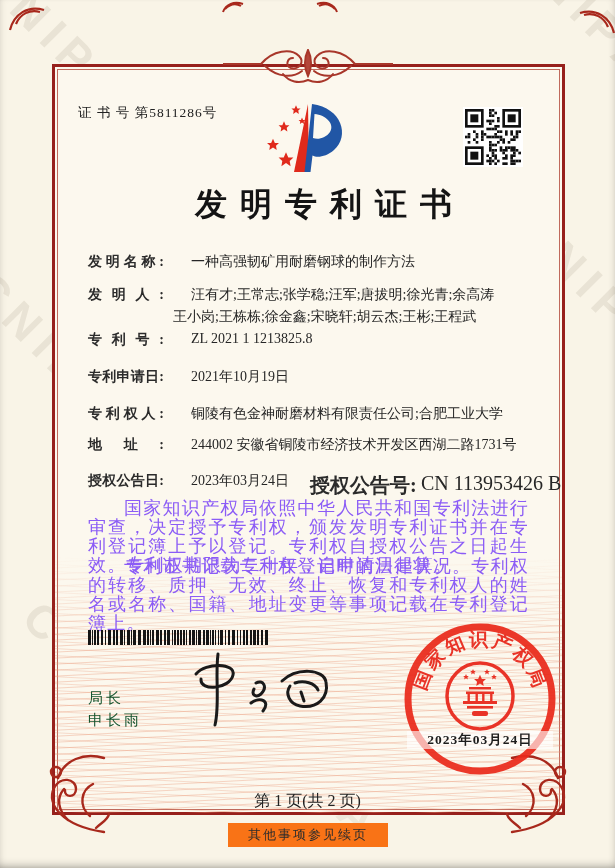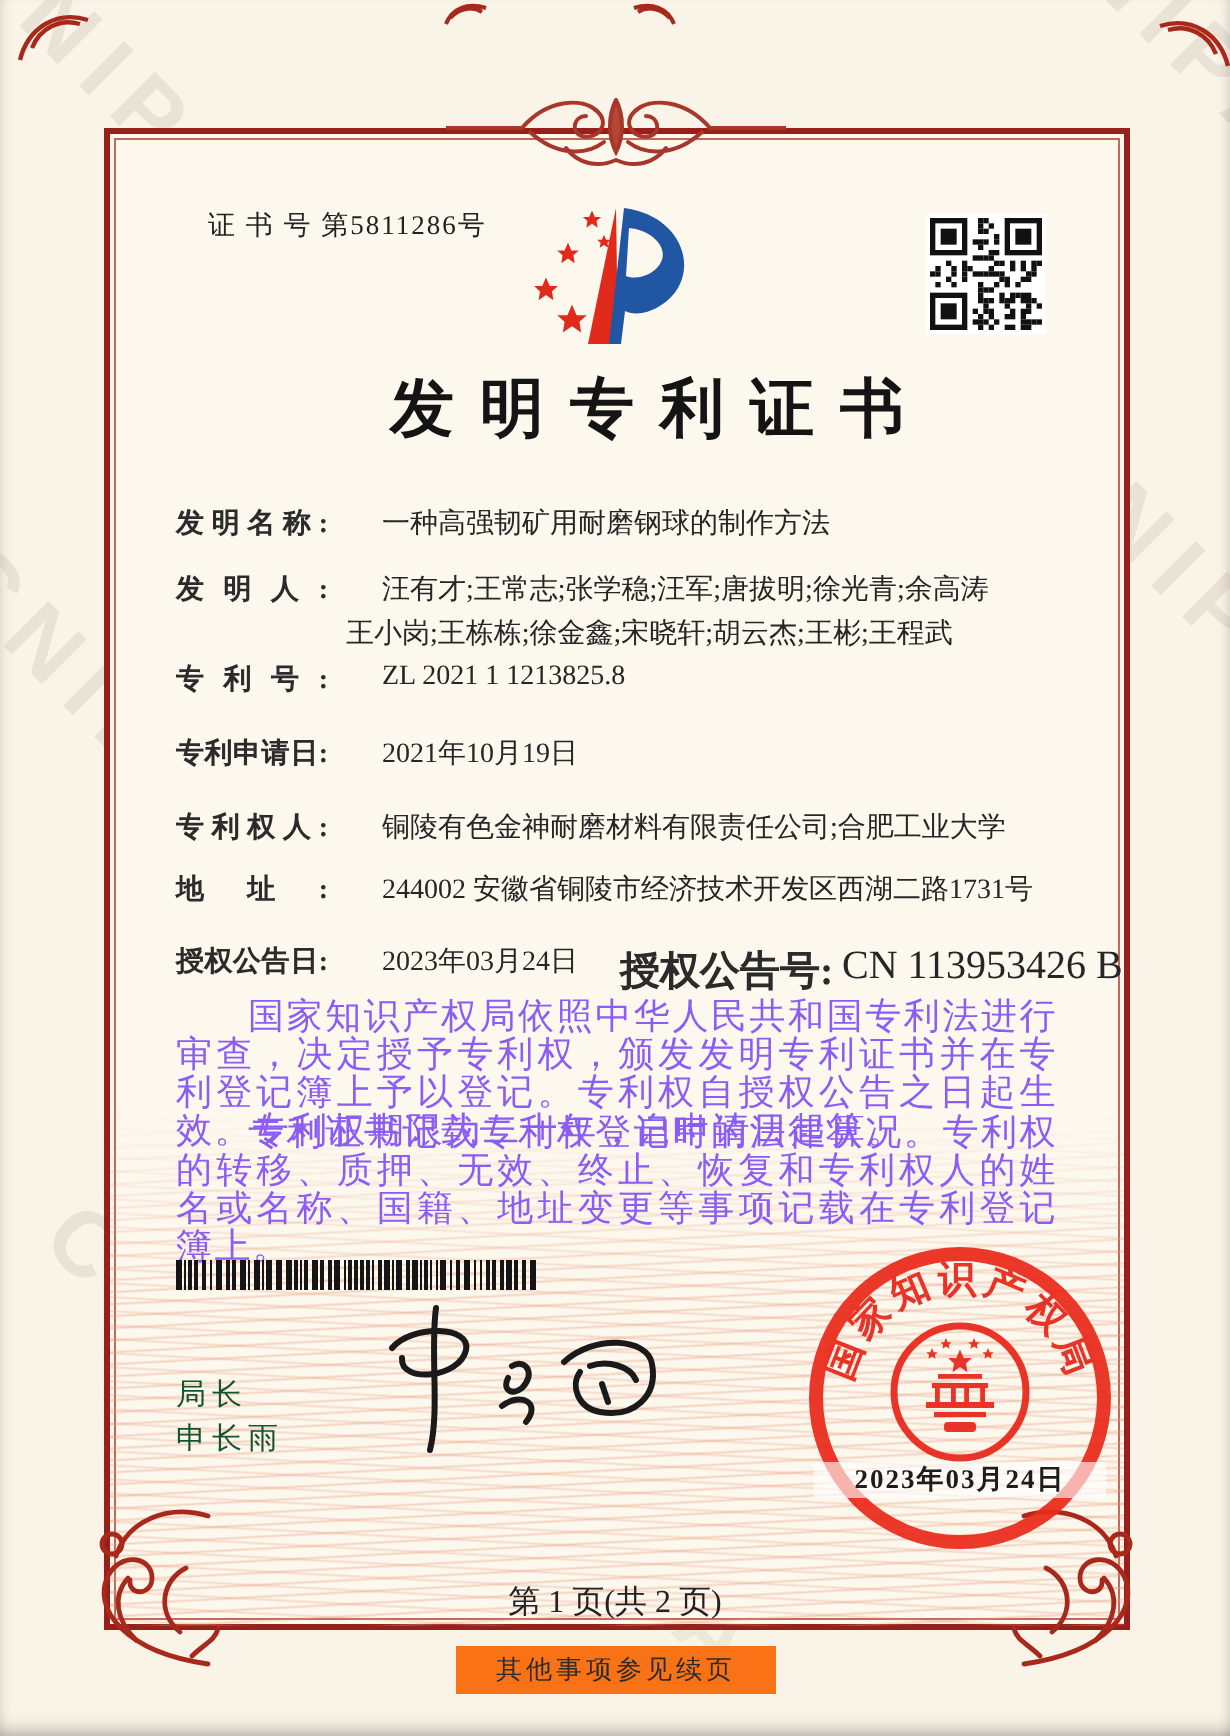--- a/index.html
+++ b/index.html
@@ -19,21 +19,21 @@
          border:3px solid #97201c;background:#fcf8ee;}
   .frame-inner{position:absolute;inset:2px;border:1px solid #c06a5c;}
   .waves{position:absolute;left:55px;top:555px;width:507px;height:258px;pointer-events:none;
          background:
            repeating-linear-gradient(177deg, rgba(233,150,118,0.0) 0px, rgba(233,150,118,0.38) 1px, rgba(233,150,118,0.0) 2px, rgba(233,150,118,0.0) 6px),
            repeating-linear-gradient(183deg, rgba(233,150,118,0.0) 0px, rgba(233,150,118,0.30) 1px, rgba(233,150,118,0.0) 2px, rgba(233,150,118,0.0) 7px);
          -webkit-mask-image:linear-gradient(180deg,transparent 0,#000 35%,#000 100%);
          mask-image:linear-gradient(180deg,transparent 0,#000 35%,#000 100%);}
   .orn{position:absolute;pointer-events:none;}
   
-  .cert-no{position:absolute;left:78px;top:104px;font-size:13.5px;color:#222;letter-spacing:1px;margin-left:26px;}
+  .cert-no{position:absolute;left:78px;top:104px;font-size:13.5px;color:#222;letter-spacing:1px;}
   .logo{position:absolute;left:242px;top:94px;}
   .qr{position:absolute;left:463px;top:107px;width:56px;height:56px;background:#fff;padding:2px;}
   .title{position:absolute;left:16px;top:183px;width:615px;text-align:center;
          font-size:32px;font-weight:700;color:#141414;letter-spacing:13px;text-indent:13px;}
   
   .row{position:absolute;left:88px;font-size:14px;color:#262626;white-space:nowrap;}
   .lbl{display:inline-block;width:76px;text-align:justify;text-align-last:justify;
        font-weight:600;color:#2b2b2b;vertical-align:top;}
   .val{margin-left:27px;font-weight:500;}
   .r1{top:253px;} .r2{top:286px;} .r2b{top:308px;left:173px;} .r3{top:331px;}

